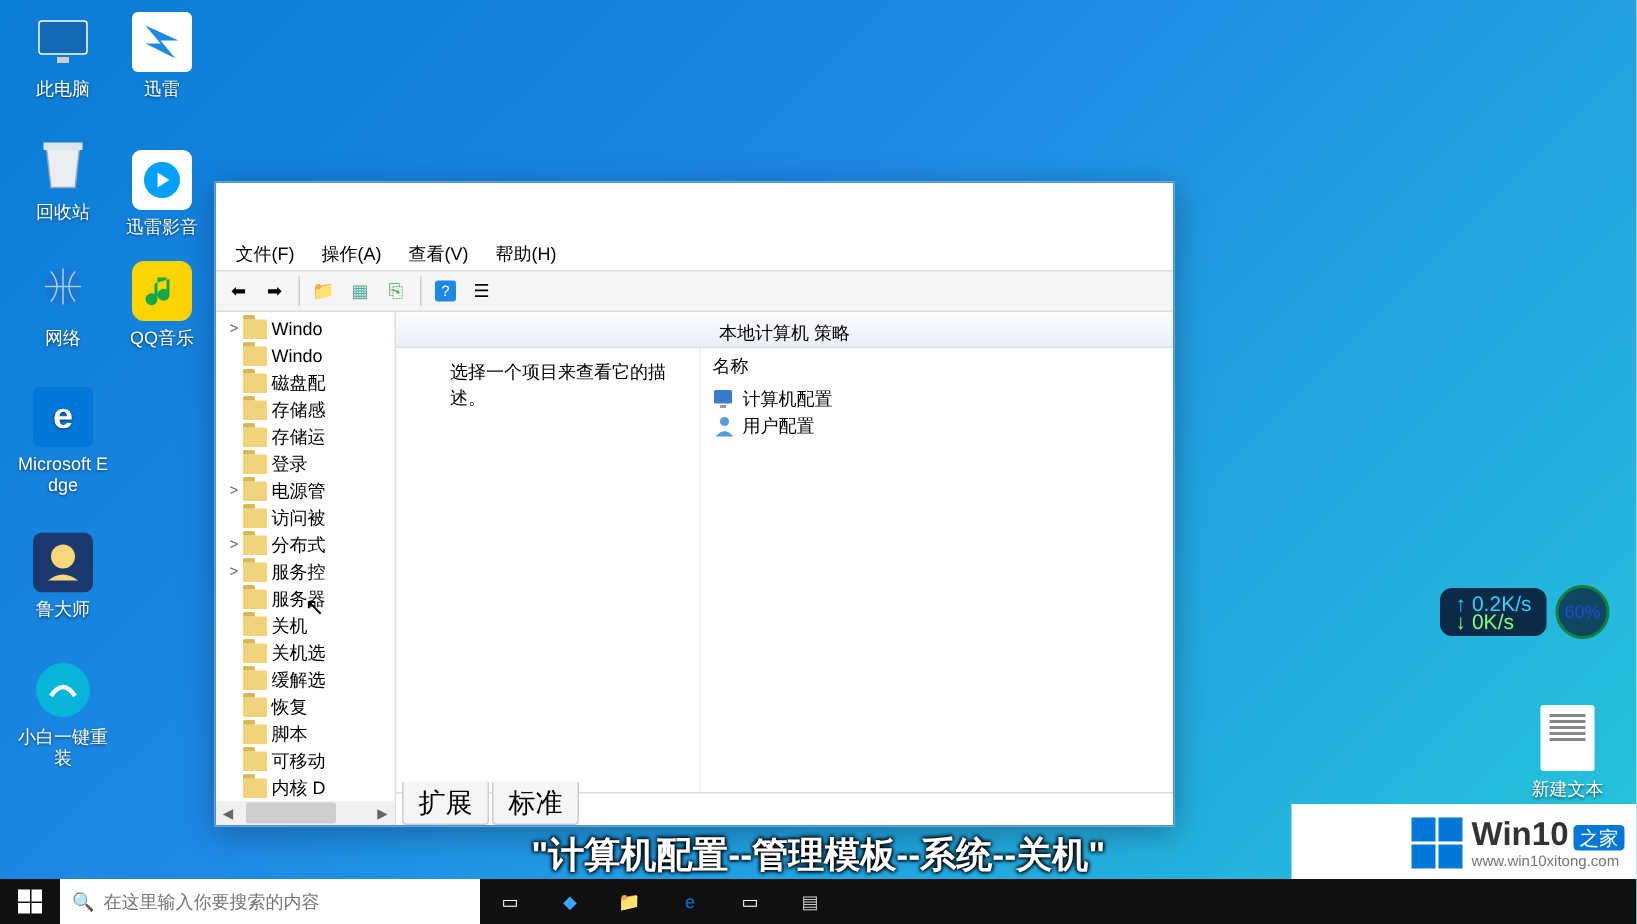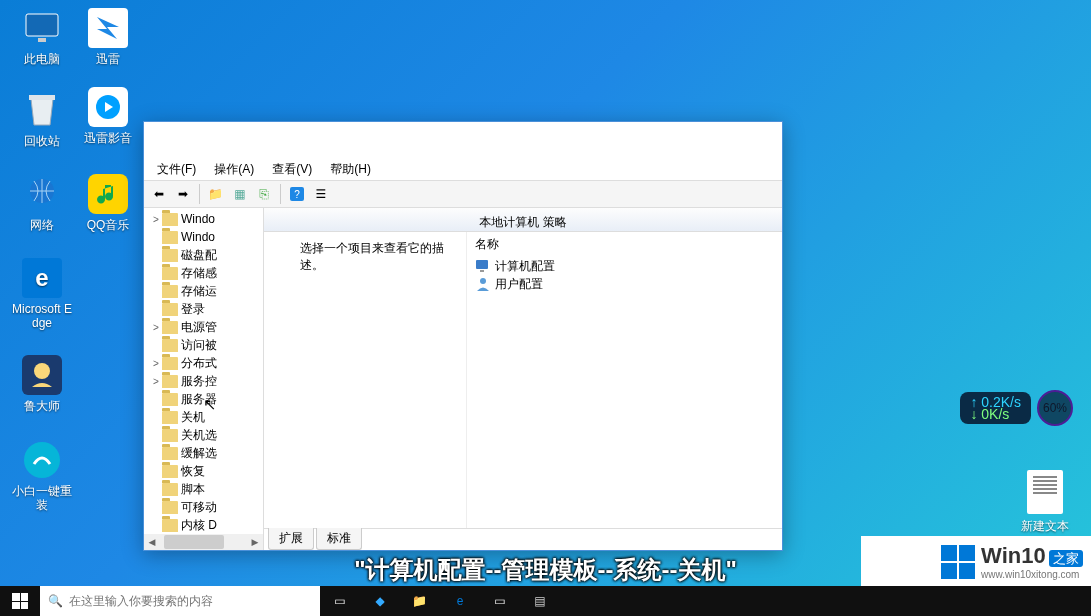--- a/index.html
+++ b/index.html
@@ -57,21 +57,21 @@
 .chead { height:24px; background:linear-gradient(#fdfdfd,#e8eef7); border-bottom:1px solid #ddd; display:flex; align-items:center; padding:0 6px; gap:6px;flex-direction:column; }
 .chead .cico { width:16px; height:16px; background:#d9c98a; border-radius:2px; }
 .chead .ctxt { font-size:12px; color:#000; }
 .cmain { flex:1; display:flex;margin-left:28px; }
 .cdesc { width:175px; padding:8px; font-size:12px; color:#000; border-right:1px solid #eee; }
 .clist { flex:1; padding:4px 8px; }
 .clist .hdr { font-size:12px; color:#000; margin-bottom:4px; }
 .clist .row { display:flex; align-items:center; height:18px; cursor:pointer; }
 .clist .row .rico { width:16px; height:16px; margin-right:4px; display:flex; align-items:center; justify-content:center; }
 .ctabs { height:22px; display:flex; align-items:flex-end; border-top:1px solid #ddd; padding-left:4px; gap:2px; }
-.ctab { padding:2px 10px; border:1px solid #ccc; border-top:none; background:#f5f5f5; font-size:12px; cursor:pointer; border-radius:0 0 3px 3px; }
+.ctab { padding:2px 10px; border:1px solid #ccc; border-top:none; background:#f5f5f5; font-size:18px; cursor:pointer; border-radius:0 0 3px 3px; }
 
 .cursor { position:absolute; left:203px; top:395px; font-size:16px; color:#000; pointer-events:none; }
 
 .subtitle {
   position:absolute; left:50%; bottom:30px; transform:translateX(-50%);
   font-size:24px; color:#fff; font-weight:bold;
   text-shadow: 0 0 3px #000, 0 0 3px #000, 0 0 3px #000;
   white-space:nowrap;
 }
 
@@ -79,21 +79,21 @@
 .watermark .wlogo { width:34px; height:34px; display:grid; grid-template:1fr 1fr/1fr 1fr; gap:2px; }
 .watermark .wlogo span { background:#0078d7; }
 .watermark .wtext { font-size:22px; font-weight:bold; }
 .watermark .wsub { font-size:10px; opacity:.9; }
 .wm-bg { position:absolute; right:0; bottom:28px; width:230px; height:52px; background:#fff; }
 
 .netwidget { position:absolute; right:18px; top:390px; display:flex; align-items:center; gap:6px; }
 .netbox { background:#0a2a45; border-radius:8px; padding:4px 10px; font-size:14px; color:#fff; line-height:12px; }
 .netbox .up { color:#2dd3ff; }
 .netbox .dn { color:#7fff7f; }
-.netcircle { width:36px; height:36px; border:2px solid #4c1d95; border-radius:50%; display:flex; align-items:center; justify-content:center; color:#0f172a; font-size:12px; background:rgba(10,42,69,.8); }
+.netcircle { width:36px; height:36px; border:2px solid #15803d; border-radius:50%; display:flex; align-items:center; justify-content:center; color:#1d4ed8; font-size:12px; background:rgba(10,42,69,.8); }
 
 .rightfile { position:absolute; right:18px; top:470px; width:56px; text-align:center; color:#fff; font-size:12px; text-shadow:0 1px 2px rgba(0,0,0,.6); cursor:pointer; }
 .rightfile .fic { width:36px; height:44px; background:#fff; margin:0 auto 4px; border-radius:2px; position:relative; }
 .rightfile .fic::before { content:""; position:absolute; top:6px; left:6px; right:6px; height:2px; background:#888; box-shadow:0 4px 0 #888,0 8px 0 #888,0 12px 0 #888,0 16px 0 #888; }
 
 .taskbar { position:absolute; left:0; right:0; bottom:0; height:30px; background:#101010; display:flex; align-items:center; }
 .startbtn { width:40px; height:30px; display:flex; align-items:center; justify-content:center; cursor:pointer; }
 .winlogo { width:16px; height:16px; display:grid; grid-template:1fr 1fr/1fr 1fr; gap:1px; }
 .winlogo span { background:#fff; }
 .search { flex:0 0 280px; height:30px; background:#fff; display:flex; align-items:center; padding:0 8px; gap:6px; }
@@ -159,21 +159,21 @@
   </div>
 
   <div class="dicon" style="left:78px;top:8px">
     <div class="ico" style="background:#fff">
         <svg width="30" height="30" viewBox="0 0 30 30">
           <path d="M4 4L26 14 14 14 24 26 4 16 14 16z" fill="#1e88e5"></path>
         </svg>
       </div>
     <span class="lbl">迅雷</span>
   </div>
-  <div class="dicon" style="left:78px;top:87px">
+  <div class="dicon" style="left:78px;top:100px">
     <div class="ico" style="background:#fff;border-radius:6px">
         <svg width="30" height="30" viewBox="0 0 30 30">
           <circle cx="15" cy="15" r="12" fill="#00a0ff"></circle>
           <path d="M12 10l8 5-8 5z" fill="#fff"></path>
         </svg>
       </div>
     <span class="lbl">迅雷影音</span>
   </div>
   <div class="dicon" style="left:78px;top:174px">
     <div class="ico" style="background:#ffd400;border-radius:8px">

